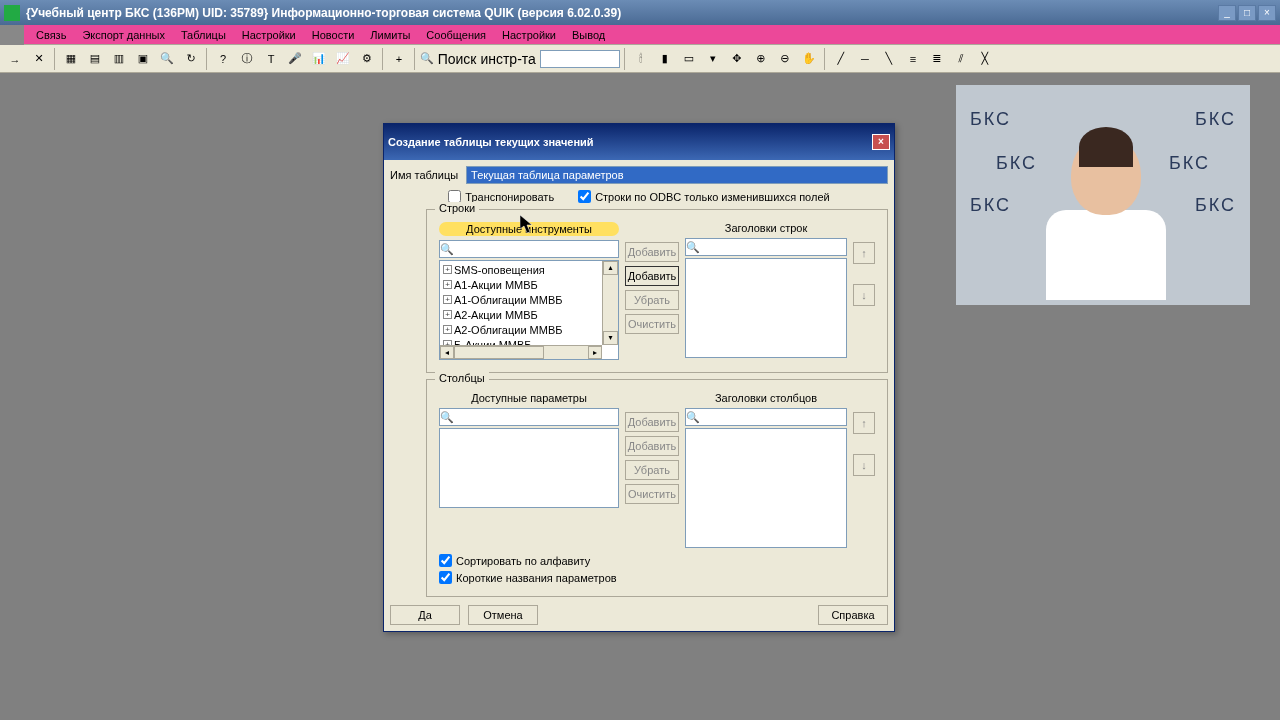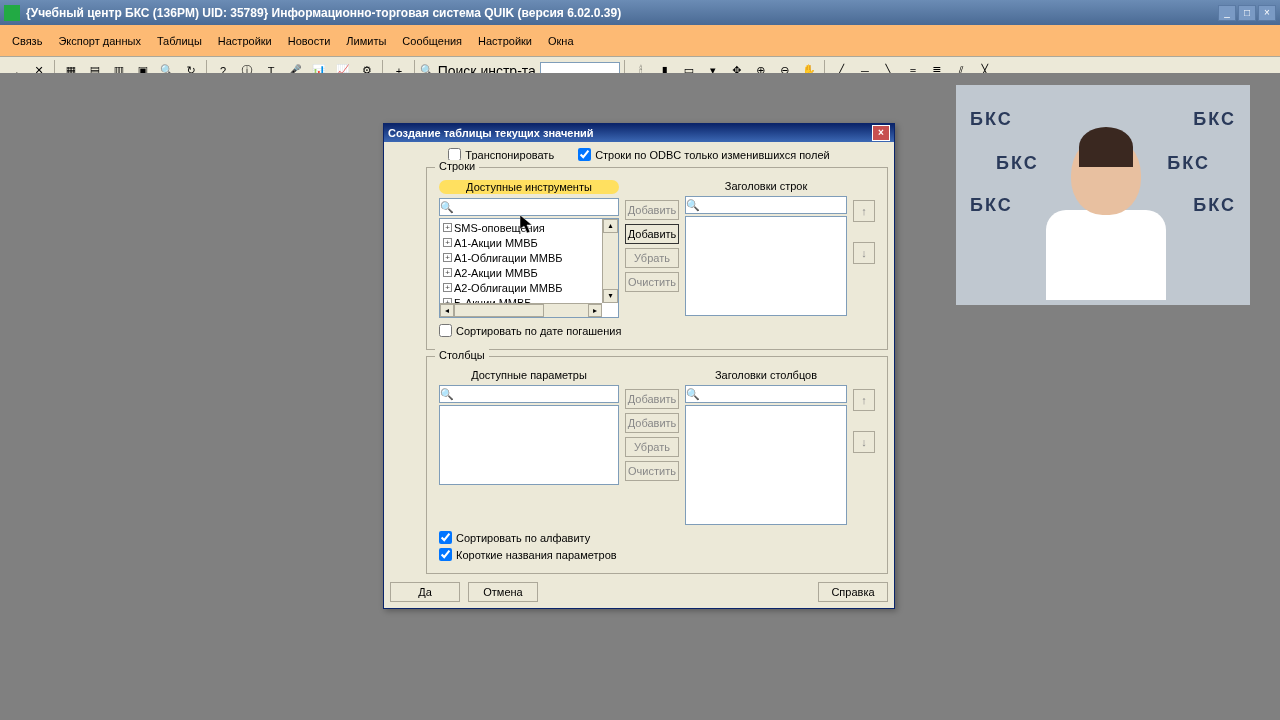--- a/index.html
+++ b/index.html
@@ -3,41 +3,41 @@
 <meta charset="utf-8">
 <style>
 * { box-sizing: border-box; margin: 0; padding: 0; font-family: Tahoma, sans-serif; font-size: 11px; }
 body { width: 1280px; height: 720px; background: #888; position: relative; overflow: hidden; }
 
 .titlebar { height: 25px; background: linear-gradient(#6b8cb5, #4a6a94); display: flex; align-items: center; padding: 0 4px; color: #fff; }
 .titlebar .icon { width: 16px; height: 16px; background: #2a4; margin-right: 6px; }
 .titlebar .title { flex: 1; font-weight: bold; font-size: 12px; }
 .titlebar .winbtn { width: 18px; height: 16px; background: #7a9ac4; border: 1px solid #5a7aa4; margin-left: 2px; color: #fff; text-align: center; line-height: 14px; font-size: 10px; cursor: pointer; }
 
-.menubar { height: 32px; background: #fdba74; display: flex; align-items: center; padding: 0 4px; border-bottom: 1px solid #aca899; }
+.menubar { height: 20px; background: #ec4899; display: flex; align-items: center; padding: 0 4px; border-bottom: 1px solid #aca899; margin-left: 24px; }
 .menubar .item { padding: 2px 8px; cursor: pointer; }
 
 .toolbar { height: 28px; background: #ece9d8; display: flex; align-items: center; padding: 2px 4px; border-bottom: 1px solid #aca899; gap: 2px; }
 .toolbar .tbtn { width: 22px; height: 22px; border: 1px solid transparent; display: flex; align-items: center; justify-content: center; cursor: pointer; }
 .toolbar .sep { width: 2px; height: 22px; border-left: 1px solid #aca899; margin: 0 2px; }
 .toolbar .search-box { display: flex; align-items: center; gap: 4px; }
 .toolbar .search-box input { width: 80px; height: 18px; border: 1px solid #7f9db9; padding: 0 2px; }
 .toolbar .search-label { font-size: 14px; }
 
 .workspace { position: absolute; top: 73px; left: 0; right: 0; bottom: 0; background: #808080; }
 
 .video-box { position: absolute; top: 12px; right: 30px; width: 294px; height: 220px; background: #c0c8d0; overflow: hidden; }
-.video-box .bkctext { position: absolute; color: #2a3a5a; font-weight: bold; font-size: 18px; letter-spacing: 2px; }
+.video-box .bkctext { position: absolute; color: #2a3a5a; font-weight: normal; font-size: 18px; letter-spacing: 2px; }
 .video-box .person { position: absolute; left: 90px; top: 50px; width: 120px; height: 170px; }
 .video-box .head { width: 70px; height: 80px; background: #e8c0a0; border-radius: 50% 50% 45% 45%; margin: 0 auto; position: relative; }
 .video-box .hair { position: absolute; top: -8px; left: 8px; right: 8px; height: 40px; background: #3a2820; border-radius: 50% 50% 0 0; }
 .video-box .body { width: 120px; height: 90px; background: #fff; margin-top: -5px; border-radius: 20px 20px 0 0; }
 
 .dialog { position: absolute; left: 383px; top: 50px; width: 512px; background: #ece9d8; border: 1px solid #0a246a; box-shadow: 2px 2px 6px rgba(0,0,0,0.3); }
-.dialog-title { height: 18px; background: linear-gradient(#0a246a, #3c68b4); color: #fff; display: flex; align-items: center; padding: 0 4px; font-weight: bold; }
+.dialog-title { height: 36px; background: linear-gradient(#0a246a, #3c68b4); color: #fff; display: flex; align-items: center; padding: 0 4px; font-weight: bold; }
 .dialog-title .t { flex: 1; }
 .dialog-title .x { width: 18px; height: 16px; background: #c75050; color: #fff; text-align: center; line-height: 14px; cursor: pointer; border: 1px solid #fff; font-size: 10px; }
 .dialog-body { padding: 6px; }
 
 .row { display: flex; align-items: center; margin-bottom: 6px; gap: 8px; }
 .row label { white-space: nowrap; }
 .row input[type=text] { flex: 1; height: 18px; border: 1px solid #7f9db9; padding: 0 4px; background: #fff; }
 .row input[type=text].selected { background: #316ac5; color: #fff; }
 .chk { display: flex; align-items: center; gap: 4px; }
 .chk input { width: 13px; height: 13px; }
@@ -95,21 +95,21 @@
 
 <div class="menubar">
   <div class="item">Связь</div>
   <div class="item">Экспорт данных</div>
   <div class="item">Таблицы</div>
   <div class="item">Настройки</div>
   <div class="item">Новости</div>
   <div class="item">Лимиты</div>
   <div class="item">Сообщения</div>
   <div class="item">Настройки</div>
-  <div class="item">Окна</div>
+  <div class="item">Вывод</div>
 </div>
 
 <div class="toolbar">
   <div class="tbtn">→</div>
   <div class="tbtn">✕</div>
   <div class="sep"></div>
   <div class="tbtn">▦</div>
   <div class="tbtn">▤</div>
   <div class="tbtn">▥</div>
   <div class="tbtn">▣</div>
@@ -167,20 +167,24 @@
     </div>
   </div>
 
   <div class="dialog">
     <div class="dialog-title">
       <div class="t">Создание таблицы текущих значений</div>
       <div class="x">×</div>
     </div>
     <div class="dialog-body">
 
+      <div class="row">
+        <label>Имя таблицы</label>
+        <input type="text" class="selected" value="Текущая таблица параметров" style="">
+      </div>
 
       <div class="row" style="justify-content:center;gap:24px;">
         <div class="chk">
           <input type="checkbox" style="">
           <span>Транспонировать</span>
         </div>
         <div class="chk">
           <input type="checkbox" checked="" style="">
           <span>Строки по ODBC только изменившихся полей</span>
         </div>
@@ -248,24 +252,20 @@
               <span class="mag">🔍</span>
               <input type="text" style="">
             </div>
             <div class="listbox tall"></div>
           </div>
           <div class="arrowcol">
             <div class="arrowbtn">↑</div>
             <div class="arrowbtn">↓</div>
           </div>
         </div>
-        <div class="chk" style="margin-top:6px;">
-          <input type="checkbox" style="">
-          <span>Сортировать по дате погашения</span>
-        </div>
       </div>
 
       <div class="fieldset">
         <div class="legend">Столбцы</div>
         <div class="two-col">
           <div class="col" style="width:180px;flex:0 0 180px;">
             <div class="col-label">Доступные параметры</div>
             <div class="searchbox">
               <span class="mag">🔍</span>
               <input type="text" style="">

